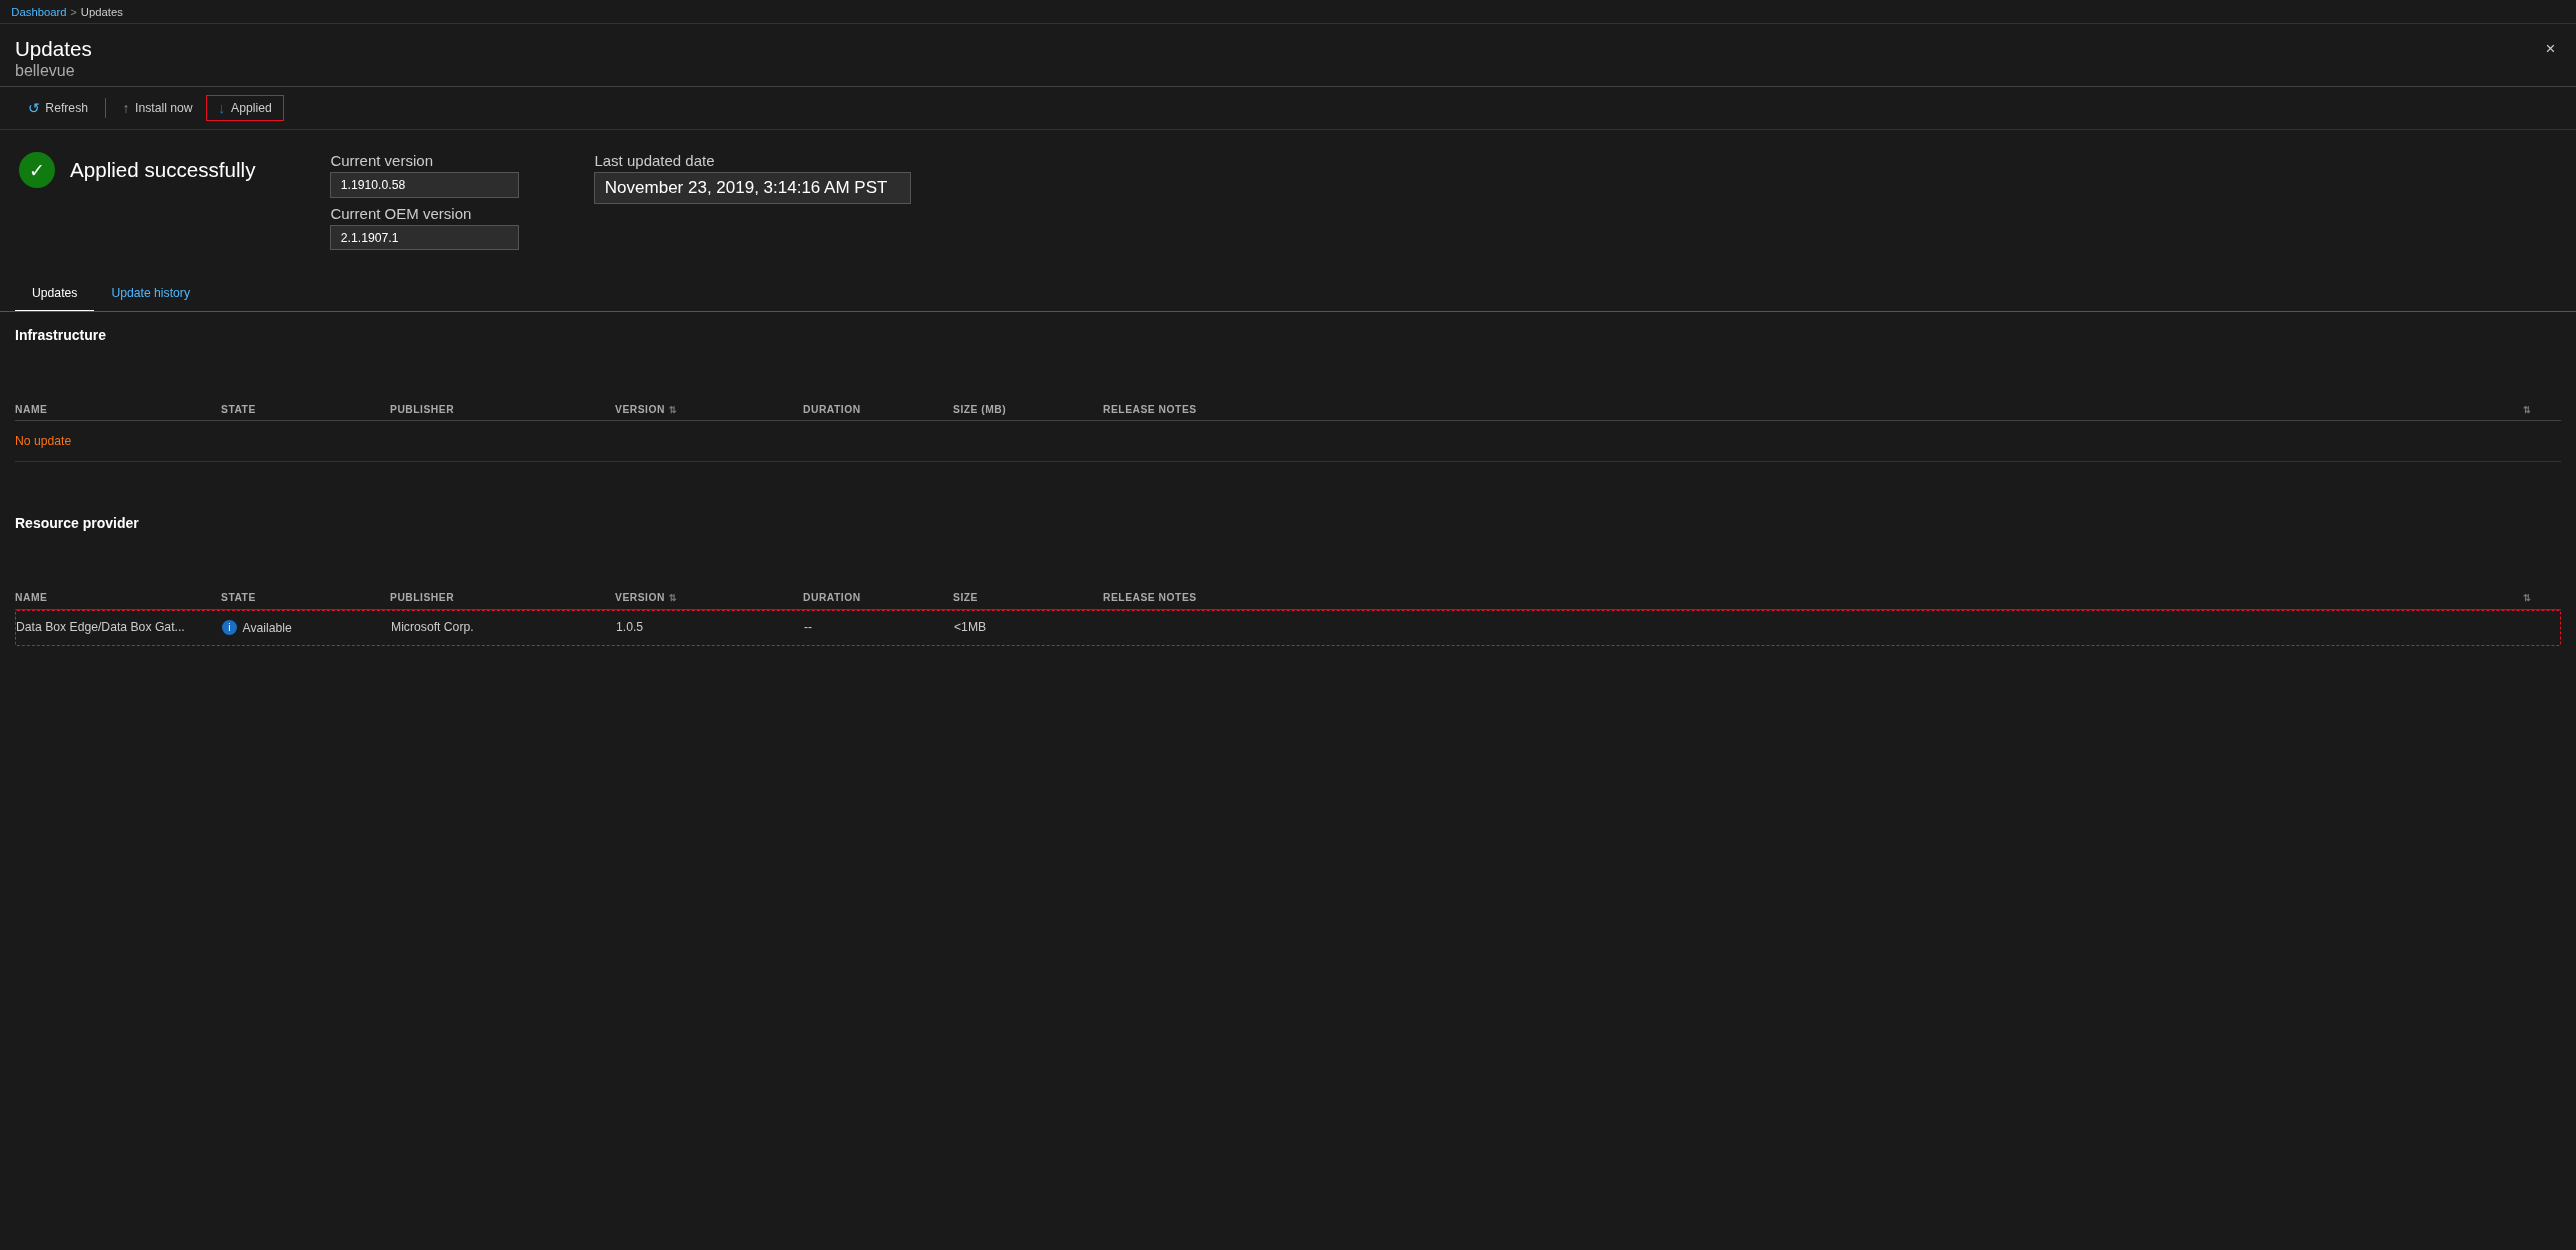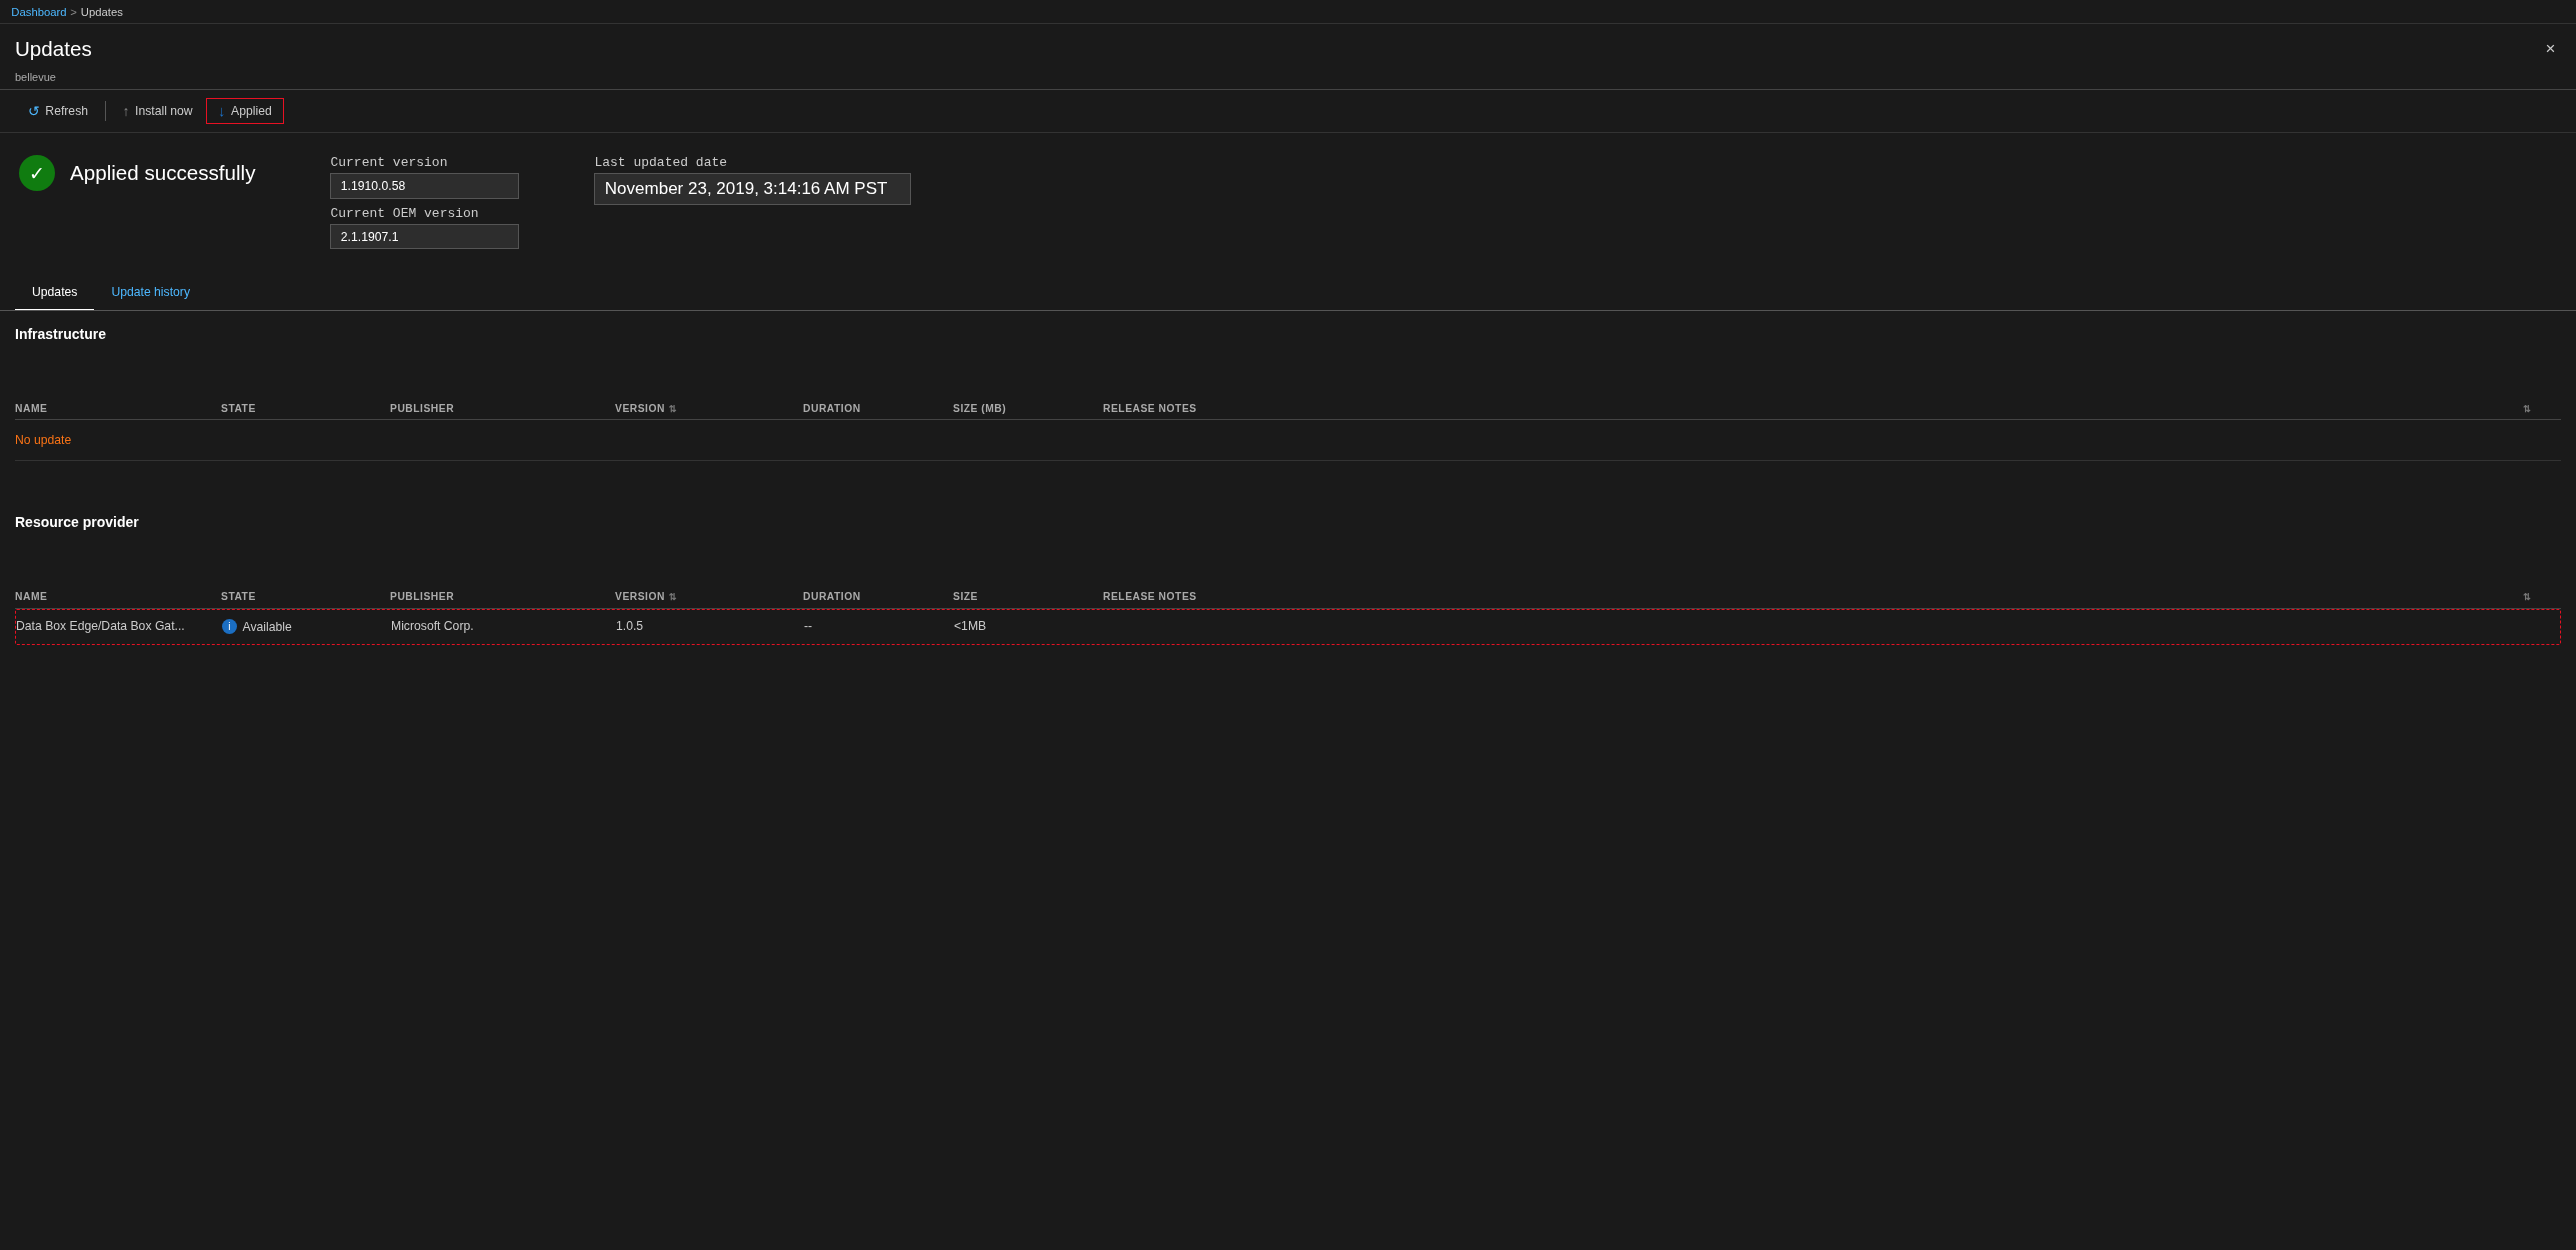--- a/index.html
+++ b/index.html
@@ -38,23 +38,23 @@
       justify-content: space-between;
       align-items: flex-start;
     }
     .panel-title-group {}
     .panel-title {
       font-size: 20.6px;
       font-weight: 400;
       color: #fff;
     }
     .panel-subtitle {
-      font-size: 11px;
+      font-size: 16px;
       color: #aaa;
-      margin-top: 10px;
+      margin-top: 1px;
     }
     .close-btn {
       background: none;
       border: none;
       color: #ccc;
       font-size: 17px;
       cursor: pointer;
       padding: 1.9px 5.6px;
     }
     .toolbar {
@@ -125,23 +125,22 @@
       display: flex;
       flex-direction: column;
       gap: 7.5px;
     }
     .field-group {
       display: flex;
       flex-direction: column;
       gap: 2.8px;
     }
     .field-label {
-      font-size: 13px;
-      color: #ccc;
-      font-family: Liberation Mono, monospace;
+      font-size: 15px;
+      color: #ccc;
     }
     .field-value {
       background: #2d2d2d;
       border: 0.9px solid #555;
       color: #fff;
       padding: 4.7px 9.4px;
       font-size: 12.2px;
       width: 189px;
     }
     .date-field-group {

